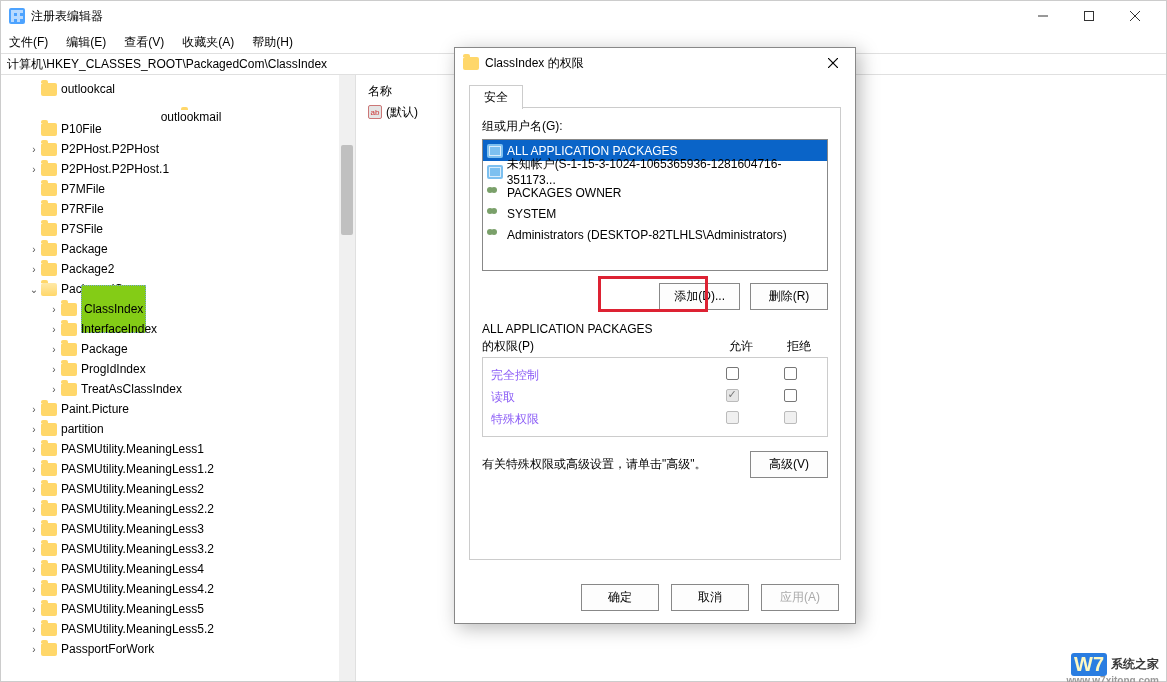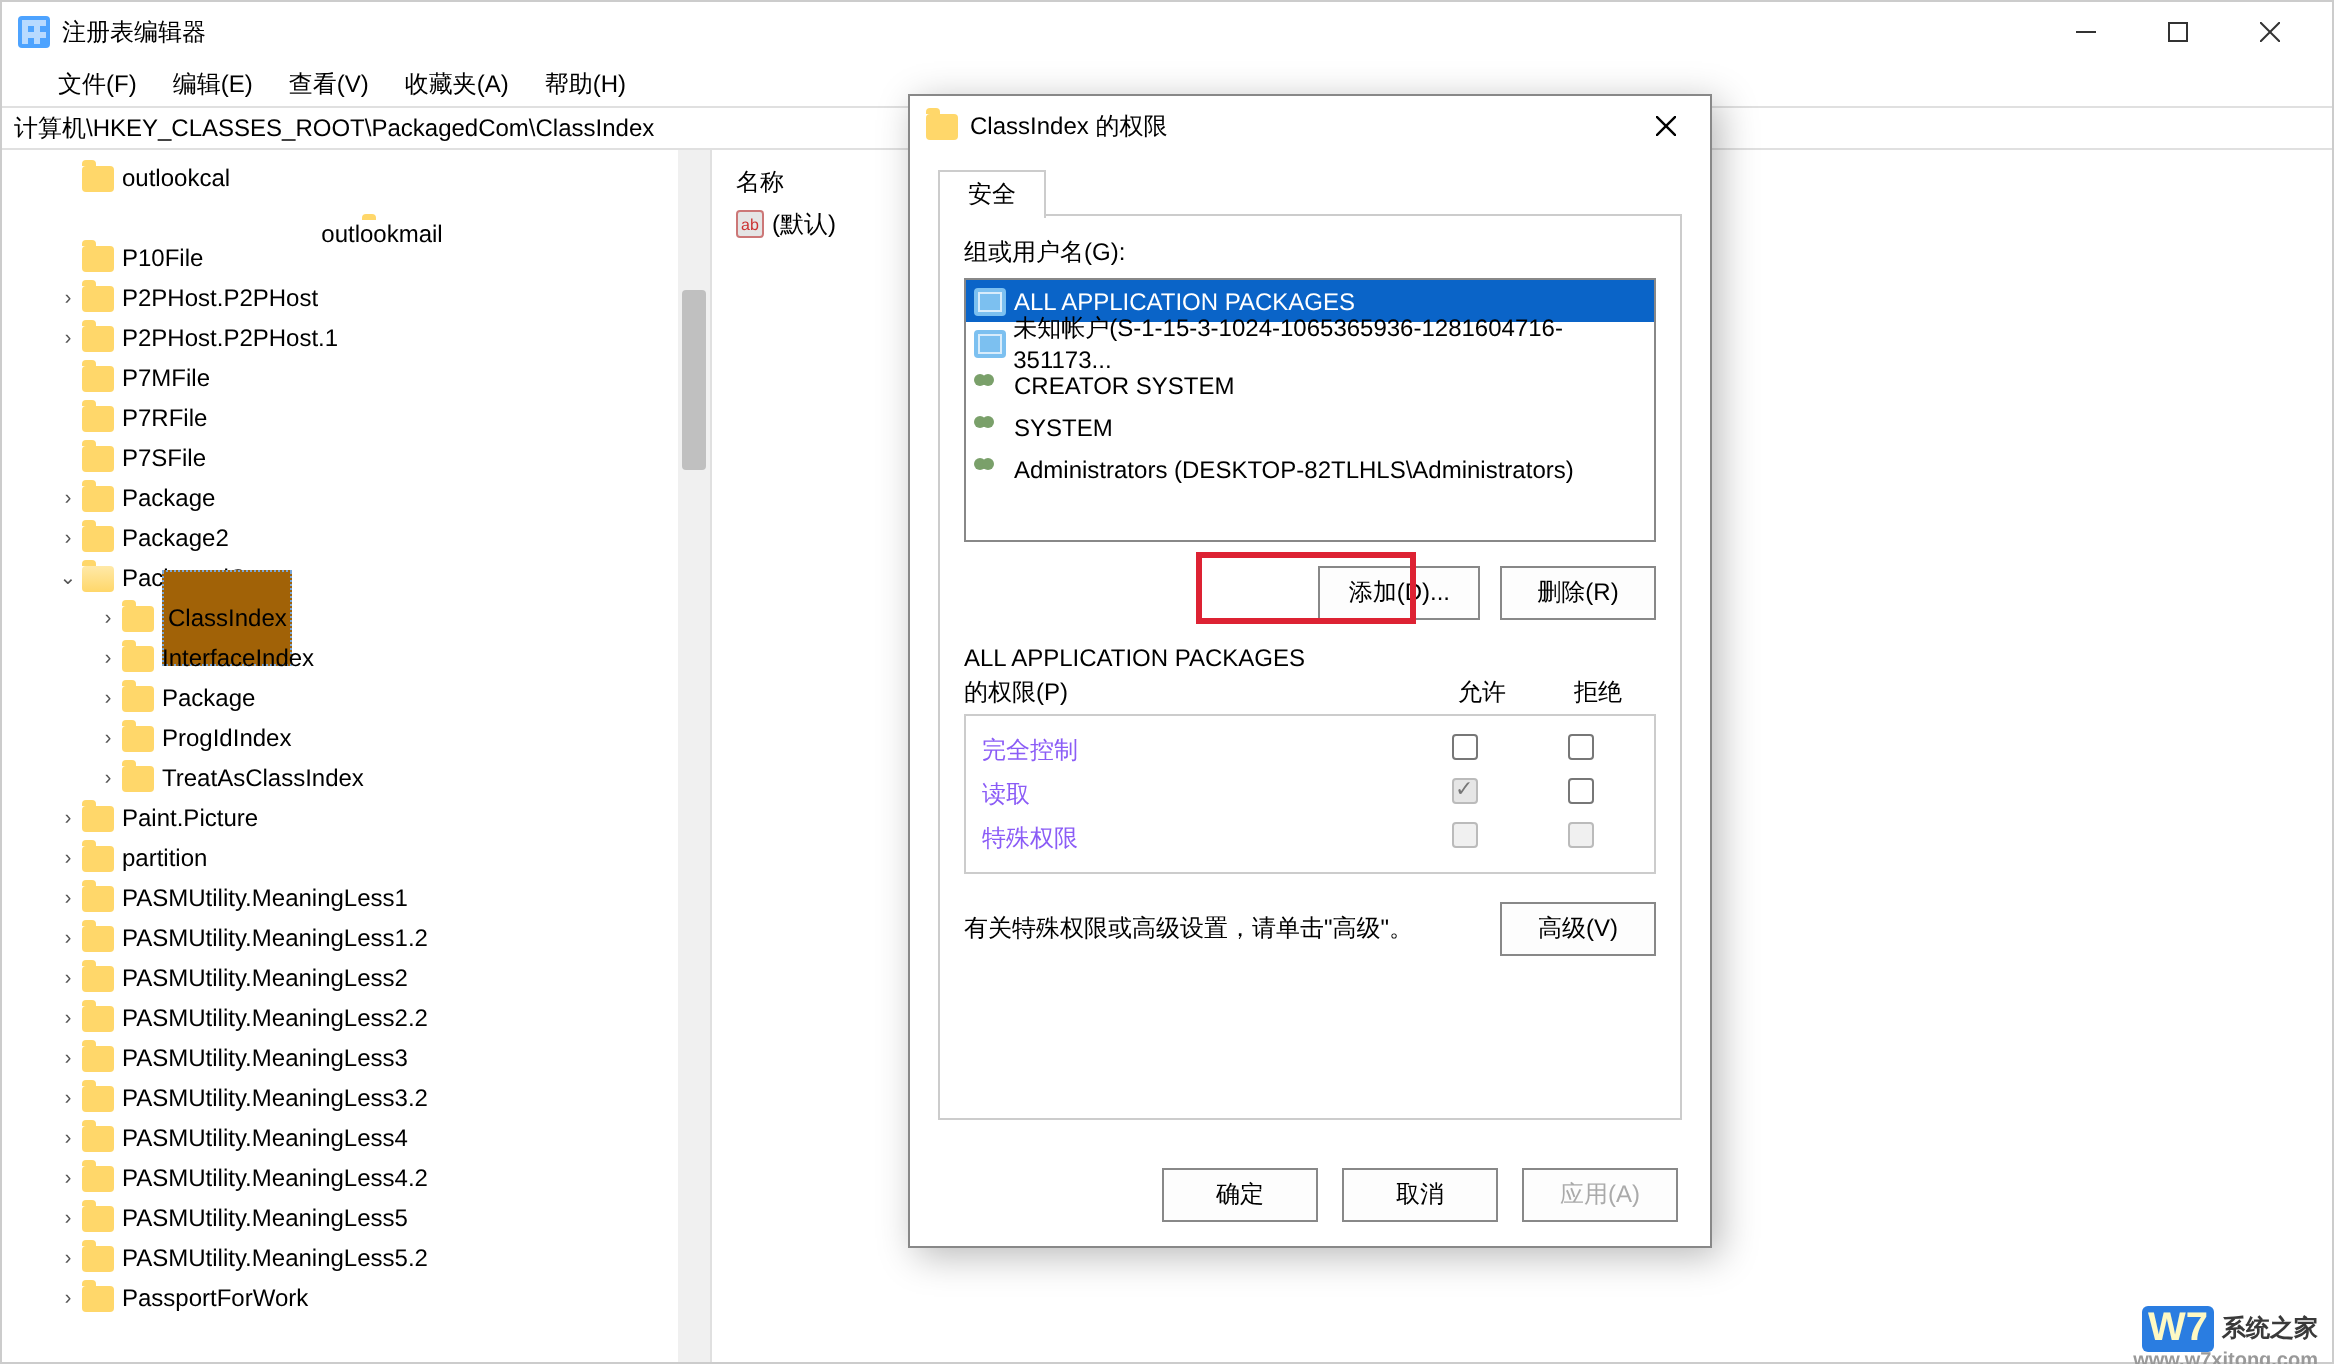--- a/index.html
+++ b/index.html
@@ -12,42 +12,42 @@
 .titlebar { height: 30px; display: flex; align-items: center; padding: 0 8px; }
 .titlebar-icon { width: 16px; height: 16px; background: #4da3ff; border-radius: 2px; margin-right: 6px; position: relative; }
 .titlebar-icon::before { content:""; position:absolute; inset:2px; background:linear-gradient(90deg,#fff 50%,transparent 50%),linear-gradient(#fff 50%,transparent 50%); background-size:6px 6px; opacity:.6; }
 .titlebar-title { flex: 0 0 auto; color: #000; font-size: 12px; }
 .titlebar-spacer { flex: 1; }
 .window-controls { display: flex; }
 .win-btn { width: 46px; height: 30px; display: flex; align-items: center; justify-content: center; color: #555; }
 .win-btn svg { width: 10px; height: 10px; }
 
 
-.menubar { height: 22px; display: flex; align-items: center; padding: 0 20px; gap: 2px; }
+.menubar { height: 22px; display: flex; align-items: center; padding: 0 0; gap: 2px; }
 .menubar span { padding: 2px 8px; color: #000; }
 
 
 .addressbar { height: 22px; border-top: 1px solid #e0e0e0; border-bottom: 1px solid #e0e0e0; display: flex; align-items: center; padding: 0 6px; color: #000; }
 
 
 .content { flex: 1; display: flex; min-height: 0; }
 .tree-pane { width: 355px; border-right: 1px solid #e0e0e0; overflow: hidden; display:flex; flex-direction:column; }
 .tree-scroll { flex:1; overflow:hidden; position:relative; }
 .tree-scrollbar { position:absolute; right:0; top:0; bottom:0; width:16px; background:#f0f0f0; }
 .tree-scrollbar-thumb { position:absolute; right:2px; left:2px; top:70px; height:90px; background:#c0c0c0; border-radius:2px; }
 
 .tree { padding: 4px 0 4px 0; }
 .tree-row { display: flex; align-items: center; height: 20px; padding-left: 0; position:relative; }
 .tree-row .chev { width: 14px; text-align: center; color: #555; font-size: 10px; }
 .tree-row .chev.empty { visibility:hidden; }
 .folder-icon { width: 16px; height: 13px; background: #ffd76a; border-radius: 2px 2px 2px 2px; margin-right: 4px; position:relative; }
 .folder-icon::before { content:""; position:absolute; top:-3px; left:0; width:7px; height:3px; background:#ffd76a; border-radius:2px 2px 0 0; }
 .folder-icon.open { background: linear-gradient(#ffe9a8,#ffd76a); }
 .tree-row.sel { }
-.tree-row.sel .label { background:#a16207; border:1px dotted #7aa7d8; padding:16px 2px; }
+.tree-row.sel .label { background:#84cc16; border:1px dotted #7aa7d8; padding:16px 2px; }
 .tree-row .label { color:#000; white-space:nowrap; }
 
 .list-pane { flex: 1; padding: 6px 8px; }
 .list-header { color:#000; padding: 2px 4px; }
 .list-row { display:flex; align-items:center; height:20px; padding-left:4px; }
 .str-icon { width:14px; height:14px; border:1px solid #c77; background:#e5e5e5; color:#c33; font-size:8px; display:flex; align-items:center; justify-content:center; border-radius:2px; margin-right:4px;}
 
 
 .dialog { position:absolute; left:454px; top:47px; width:402px; height:577px; background:#fff; border:1px solid #888; box-shadow: 4px 4px 18px rgba(0,0,0,.28); display:flex; flex-direction:column; }
 .dialog-title { height:30px; display:flex; align-items:center; padding:0 8px; }
@@ -329,21 +329,21 @@
           <div class="lb-row sel">
             <span class="pkg-icon"></span>
             <span>ALL APPLICATION PACKAGES</span>
           </div>
           <div class="lb-row">
             <span class="pkg-icon"></span>
             <span>未知帐户(S-1-15-3-1024-1065365936-1281604716-351173...</span>
           </div>
           <div class="lb-row">
             <span class="usr-icon"></span>
-            <span>CREATOR SYSTEM</span>
+            <span>PACKAGES OWNER</span>
           </div>
           <div class="lb-row">
             <span class="usr-icon"></span>
             <span>SYSTEM</span>
           </div>
           <div class="lb-row">
             <span class="usr-icon"></span>
             <span>Administrators (DESKTOP-82TLHLS\Administrators)</span>
           </div>
         </div>

